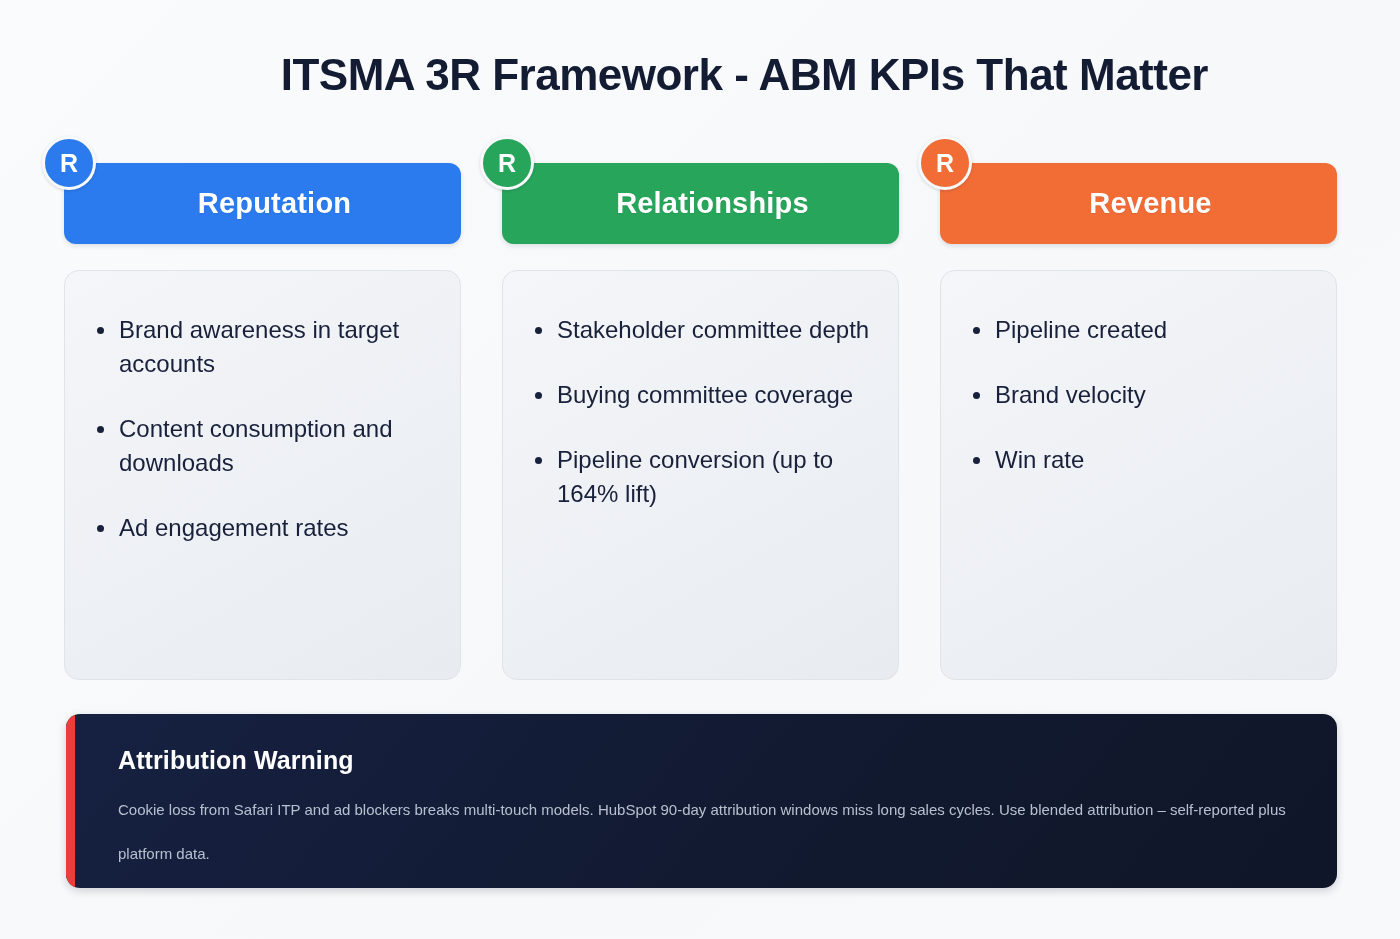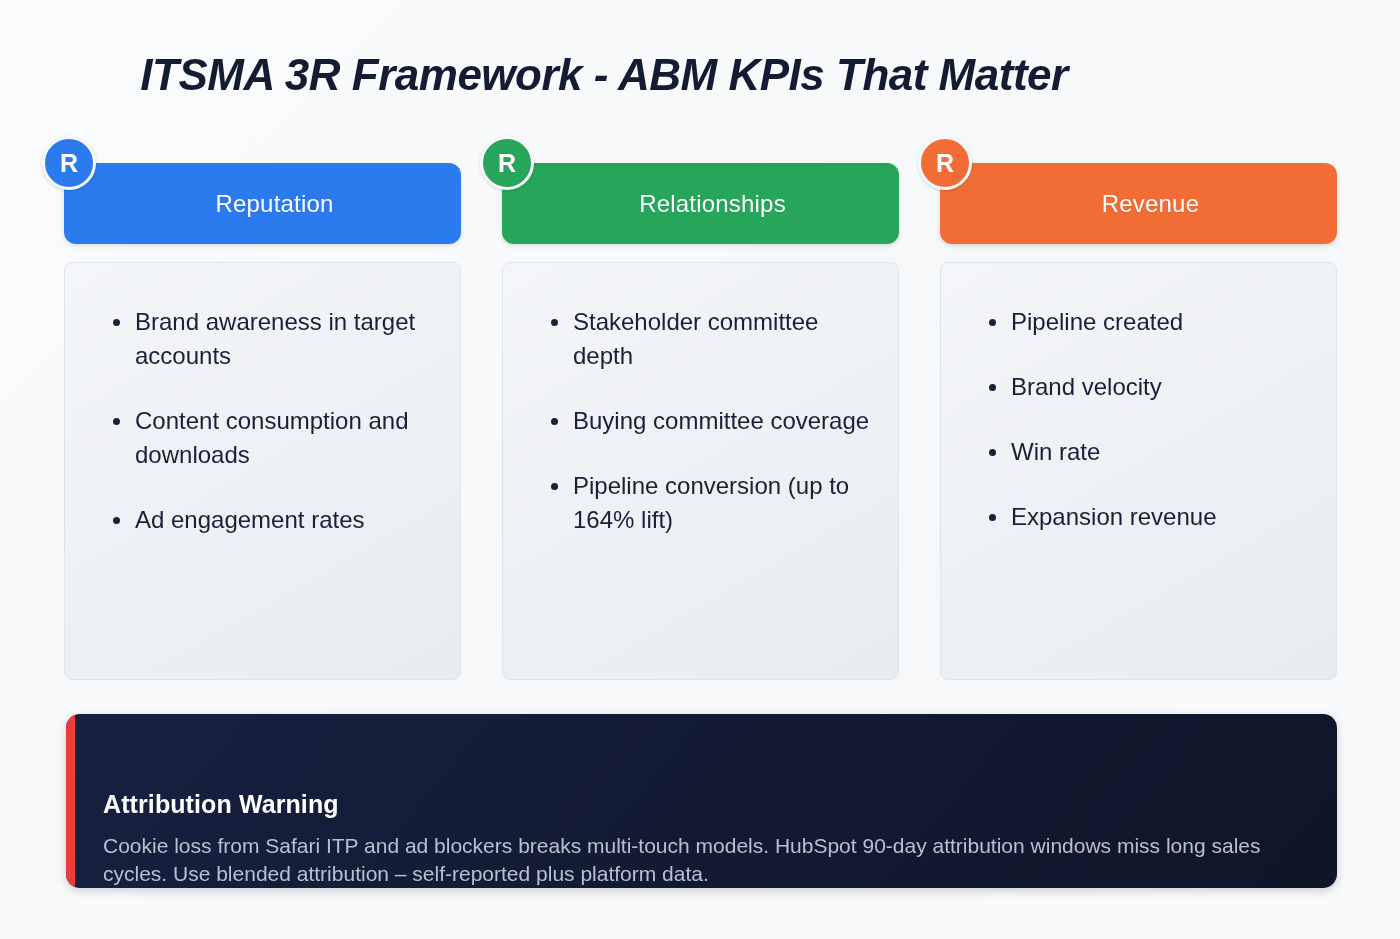--- a/index.html
+++ b/index.html
@@ -22,28 +22,27 @@
     position: absolute;
     inset: 0;
   }
 
   
   .title {
     position: absolute;
     top: 50px;
     left: 0;
     width: 1208px;
-    text-align: center;
+    text-align: right;
     font-size: 44px;
     font-weight: 700;
     letter-spacing: -0.5px;
     color: #131C33;
     line-height: 1.15;
     white-space: nowrap;
-    font-style: italic;
   }
 
   
   .columns {
     position: absolute;
     top: 163px;
     left: 64px;
     width: 1273px;
     height: 517px;
     display: flex;
@@ -62,22 +61,22 @@
     position: relative;
     height: 81px;
     border-radius: 12px;
     display: flex;
     align-items: center;
     justify-content: center;
     box-shadow: 0 2px 5px rgba(20,30,55,0.12);
   }
 
   .col-header-label {
-    font-size: 24px;
-    font-weight: 400;
+    font-size: 29px;
+    font-weight: 700;
     color: #FFFFFF;
     letter-spacing: 0.2px;
     text-shadow: 0 1px 1px rgba(0,0,0,0.08);
     padding-left: 24px;
   }
 
   
   .col-badge {
     position: absolute;
     left: -22px;
@@ -91,26 +90,26 @@
     justify-content: center;
     font-size: 25px;
     font-weight: 700;
     color: #FFFFFF;
     z-index: 3;
     box-shadow: 0 1px 3px rgba(20,30,55,0.16);
   }
 
   
   .col-card {
-    margin-top: 18px;
+    margin-top: 26px;
     flex: 1 1 auto;
-    border-radius: 8px;
+    border-radius: 15px;
     border: 1px solid #DFE3EA;
     background: linear-gradient(150deg, #F4F6F9 0%, #EDF0F4 55%, #E8EBF0 100%);
-    padding: 42px 26px 26px 42px;
+    padding: 42px 26px 26px 26px;
   }
 
   .kpi-list {
     list-style: none;
   }
 
   .kpi-item {
     position: relative;
     padding-left: 28px;
     margin-bottom: 31px;
@@ -147,35 +146,34 @@
   .warning-accent {
     position: absolute;
     left: 0;
     top: 0;
     width: 9px;
     height: 100%;
     background: #EE3B3B;
   }
 
   .warning-inner {
-    padding: 32px 34px 0 37px;
-    margin-top: 44px;
+    padding: 32px 34px 0 52px;
   }
 
   .warning-title {
     font-size: 25px;
     font-weight: 700;
     color: #FFFFFF;
     letter-spacing: 0.1px;
     margin-bottom: 13px;
   }
 
   .warning-body {
-    font-size: 21px;
-    line-height: 28px;
+    font-size: 15px;
+    line-height: 44px;
     color: #B7C0CF;
     max-width: 1205px;
   }
 </style>
 </head>
 <body style="background: linear-gradient(135deg, rgb(250, 251, 252) 0%, rgb(246, 248, 249) 55%, rgb(247, 249, 250) 100%);">
 
 <div class="poster">
 
   <h1 class="title" style="color: rgb(19, 28, 51);">ITSMA 3R Framework - ABM KPIs That Matter</h1>
@@ -219,21 +217,20 @@
         <div class="col-badge" style="background: rgb(242, 108, 54);">
           <span>R</span>
         </div>
         <span class="col-header-label">Revenue</span>
       </div>
       <div class="col-card">
         <ul class="kpi-list">
           <li class="kpi-item">Pipeline created</li>
           <li class="kpi-item">Brand velocity</li>
           <li class="kpi-item">Win rate</li>
-          <li class="kpi-item">Expansion revenue</li>
         </ul>
       </div>
     </div>
 
   </div>
 
   <div class="warning">
     <div class="warning-accent" style="background: rgb(238, 59, 59);"></div>
     <div class="warning-inner">
       <div class="warning-title" style="color: rgb(255, 255, 255);">Attribution Warning</div>

